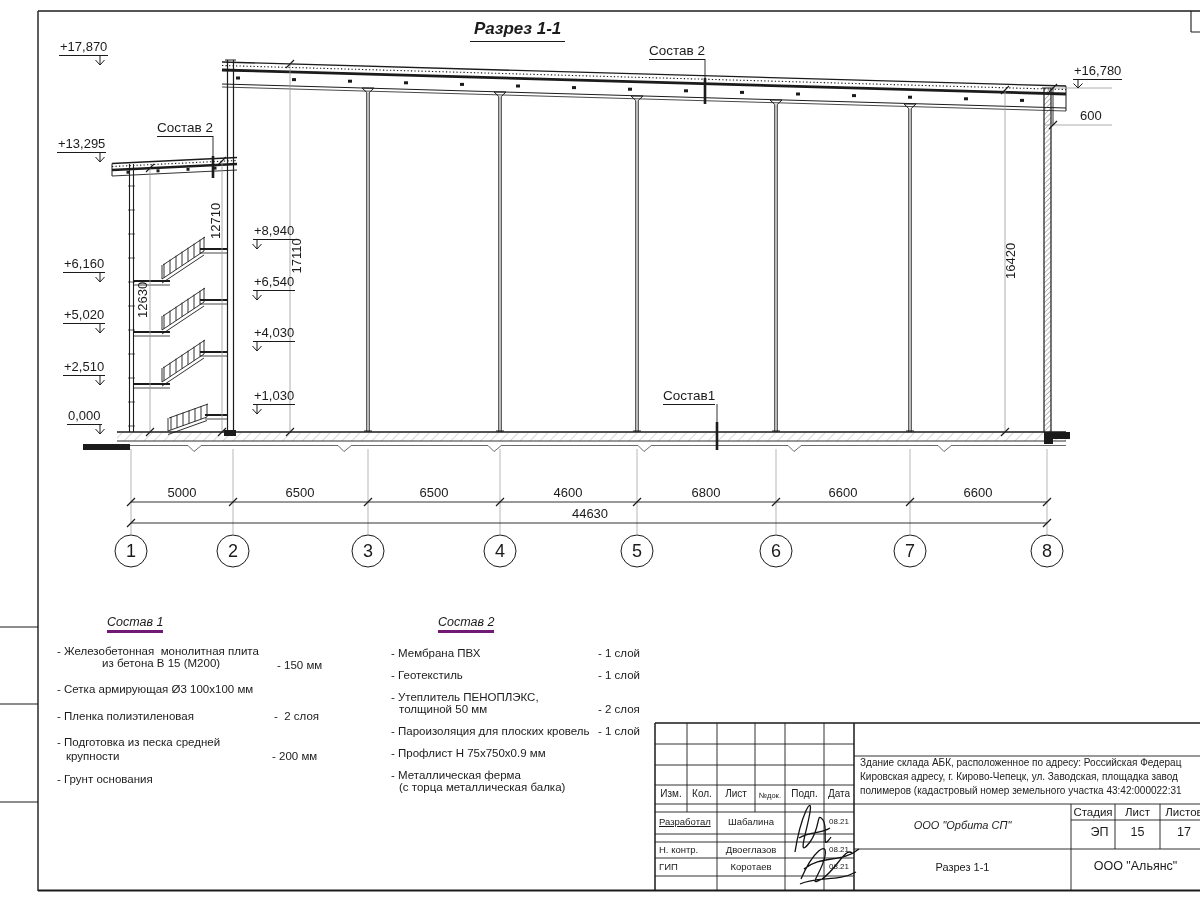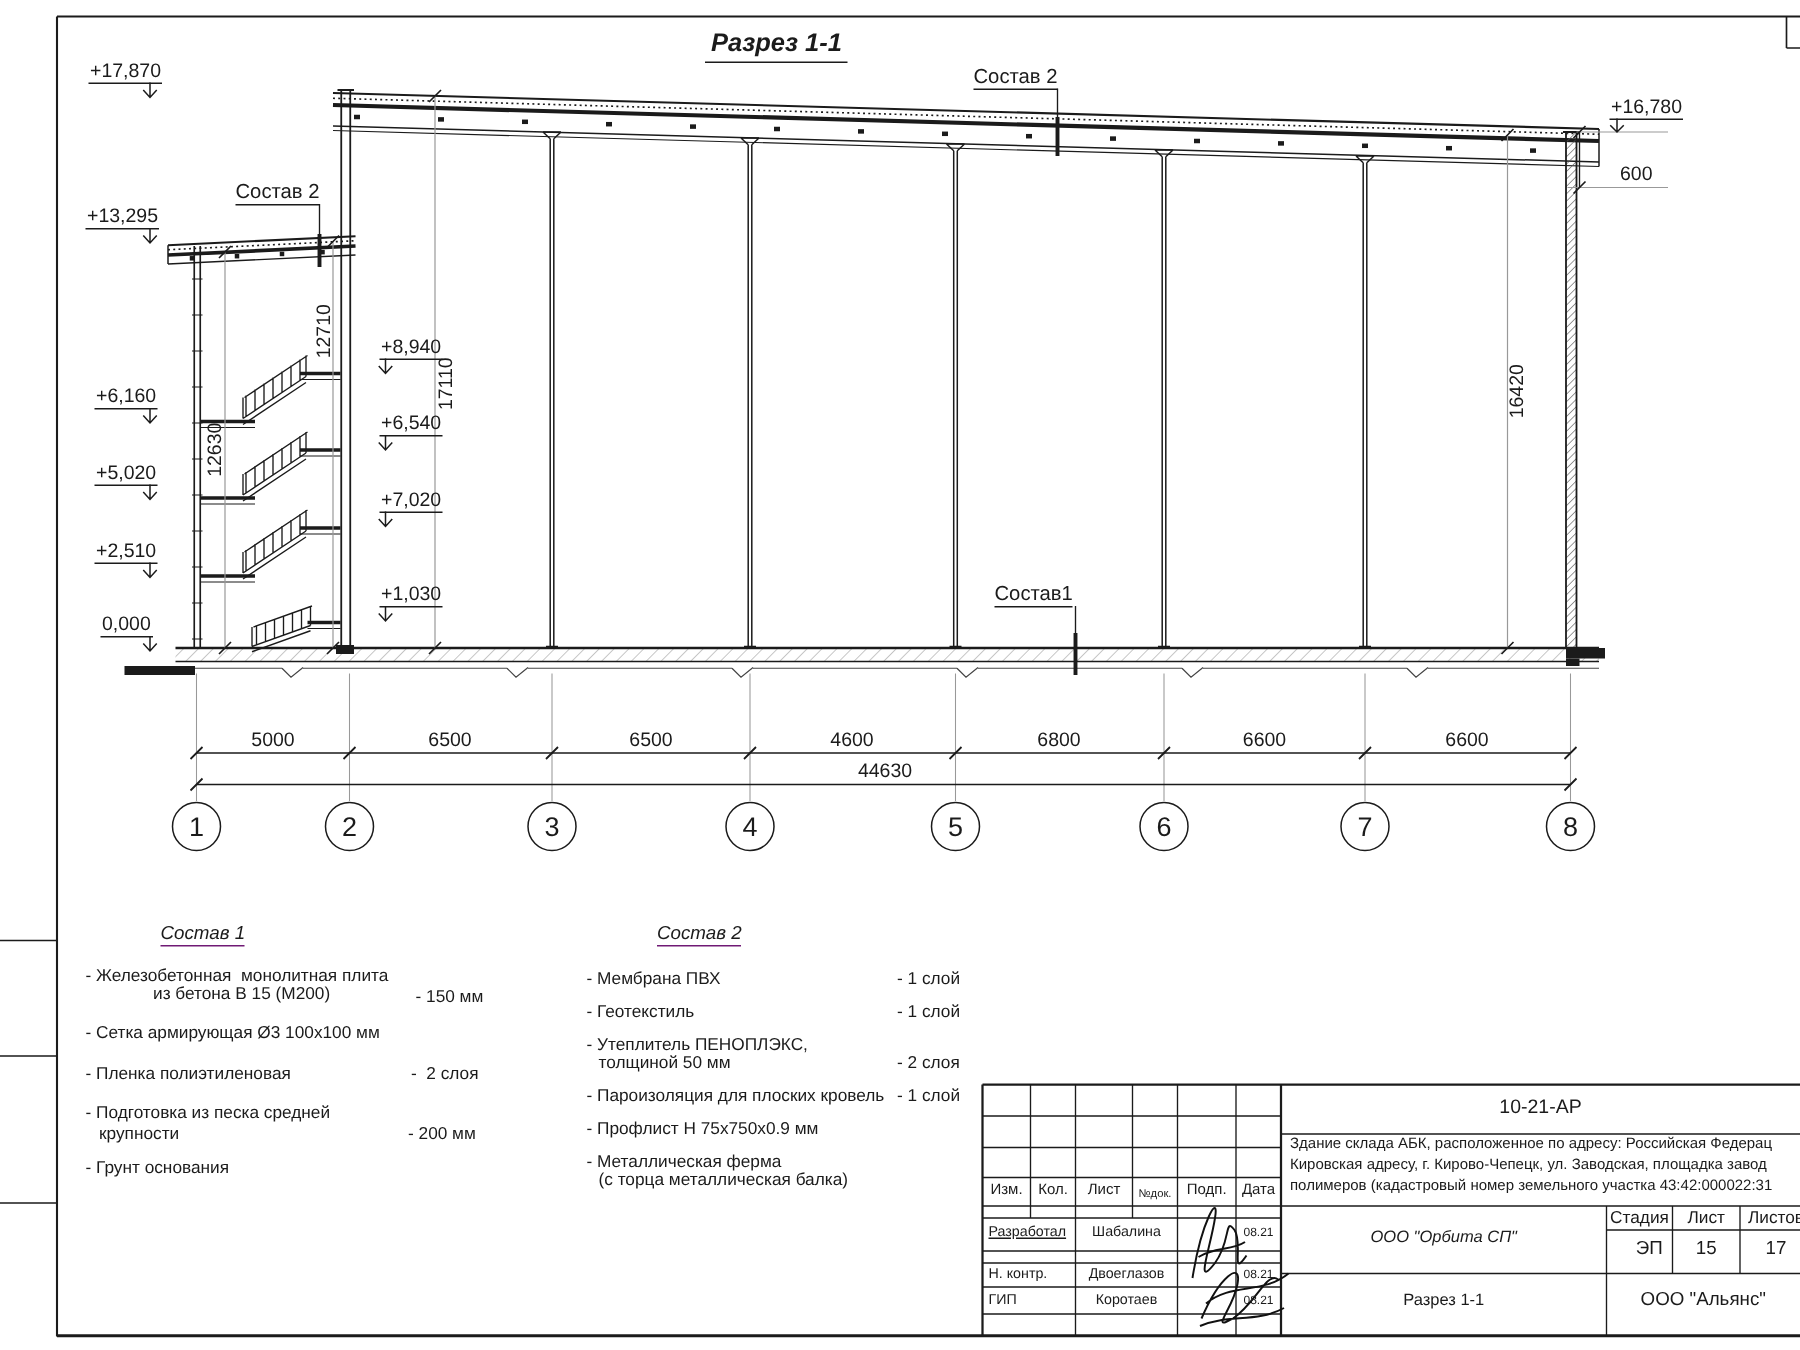--- a/index.html
+++ b/index.html
@@ -6,21 +6,21 @@
   #sheet{position:relative;width:1200px;height:900px;background:#fff;overflow:hidden;
          font-family:"Liberation Sans",sans-serif;color:#1b1b1b;}
   #linework{position:absolute;left:0;top:0;z-index:1;}
   .t{position:absolute;z-index:2;white-space:pre;color:#1b1b1b;line-height:1.05;}
   .dim{font-size:13px;}
   .dimc{text-align:center;width:56px;margin-left:-28px;}
   .elev{font-size:13px;border-bottom:1px solid #1b1b1b;padding:0 1px 1px 1px;}
   .vdim{font-size:13px;width:64px;text-align:center;transform:rotate(-90deg);}
   .lead{font-size:13.5px;border-bottom:1px solid #1b1b1b;padding-bottom:1px;}
   .maintitle{font-size:17px;font-style:italic;font-weight:600;border-bottom:1.3px solid #1b1b1b;padding:0 4px 3px 4px;}
-  .listtitle{font-size:12.5px;font-style:italic;border-bottom:1px solid #701a75;padding-bottom:1px;}
+  .listtitle{font-size:12.5px;font-style:italic;border-bottom:3px solid #701a75;padding-bottom:1px;}
   .li{font-size:11.5px;}
   .bubnum{font-size:18px;width:34px;text-align:center;}
   .tb{font-size:10px;}
   .tbc{text-align:center;}
   .docnum{font-size:13px;}
   .addr{font-size:10px;}
   .small{font-size:7.5px;}
   .role{font-size:9.5px;}
   .date{font-size:8px;}
   .stval{font-size:12.5px;}
@@ -208,21 +208,21 @@
 <div class="t lead" style="left:663px;top:389px;">Состав1</div>
 
 <div class="t elev" style="left:59px;top:40px;">+17,870</div>
 <div class="t elev" style="left:57px;top:137px;">+13,295</div>
 <div class="t elev" style="left:63px;top:257px;">+6,160</div>
 <div class="t elev" style="left:63px;top:308px;">+5,020</div>
 <div class="t elev" style="left:63px;top:360px;">+2,510</div>
 <div class="t elev" style="left:67px;top:409px;">0,000</div>
 <div class="t elev" style="left:253px;top:224px;">+8,940</div>
 <div class="t elev" style="left:253px;top:275px;">+6,540</div>
-<div class="t elev" style="left:253px;top:326px;">+7,020</div>
+<div class="t elev" style="left:253px;top:326px;">+4,030</div>
 <div class="t elev" style="left:253px;top:389px;">+1,030</div>
 <div class="t elev" style="left:1073px;top:64px;">+16,780</div>
 <div class="t dim" style="left:1080px;top:109px;">600</div>
 
 <div class="t vdim" style="left:184px;top:214px;">12710</div>
 <div class="t vdim" style="left:265px;top:249px;">17110</div>
 <div class="t vdim" style="left:111px;top:293px;">12630</div>
 <div class="t vdim" style="left:979px;top:254px;">16420</div>
 
 <div class="t dim dimc" style="left:182px;top:486px;">5000</div>
@@ -262,21 +262,20 @@
 <div class="t li" style="left:598px;top:669px;">- 1 слой</div>
 <div class="t li" style="left:391px;top:691px;">- Утеплитель ПЕНОПЛЭКС,</div>
 <div class="t li" style="left:399px;top:703px;">толщиной 50 мм</div>
 <div class="t li" style="left:598px;top:703px;">- 2 слоя</div>
 <div class="t li" style="left:391px;top:725px;">- Пароизоляция для плоских кровель</div>
 <div class="t li" style="left:598px;top:725px;">- 1 слой</div>
 <div class="t li" style="left:391px;top:747px;">- Профлист Н 75х750х0.9 мм</div>
 <div class="t li" style="left:391px;top:769px;">- Металлическая ферма</div>
 <div class="t li" style="left:399px;top:781px;">(с торца металлическая балка)</div>
 
-<div class="t docnum tbc" style="left:854px;top:731px;width:346px;">10-21-АР</div>
 <div class="t addr" style="left:860px;top:758px;">Здание склада АБК, расположенное по адресу: Российская Федерац</div>
 <div class="t addr" style="left:860px;top:772px;">Кировская адресу, г. Кирово-Чепецк, ул. Заводская, площадка завод</div>
 <div class="t addr" style="left:860px;top:786px;">полимеров (кадастровый номер земельного участка 43:42:000022:31</div>
 
 <div class="t tb tbc" style="left:655px;top:789px;width:32px;">Изм.</div>
 <div class="t tb tbc" style="left:687px;top:789px;width:30px;">Кол.</div>
 <div class="t tb tbc" style="left:717px;top:789px;width:38px;">Лист</div>
 <div class="t small tbc" style="left:755px;top:792px;width:30px;">№док.</div>
 <div class="t tb tbc" style="left:785px;top:789px;width:39px;">Подп.</div>
 <div class="t tb tbc" style="left:824px;top:789px;width:30px;">Дата</div>

